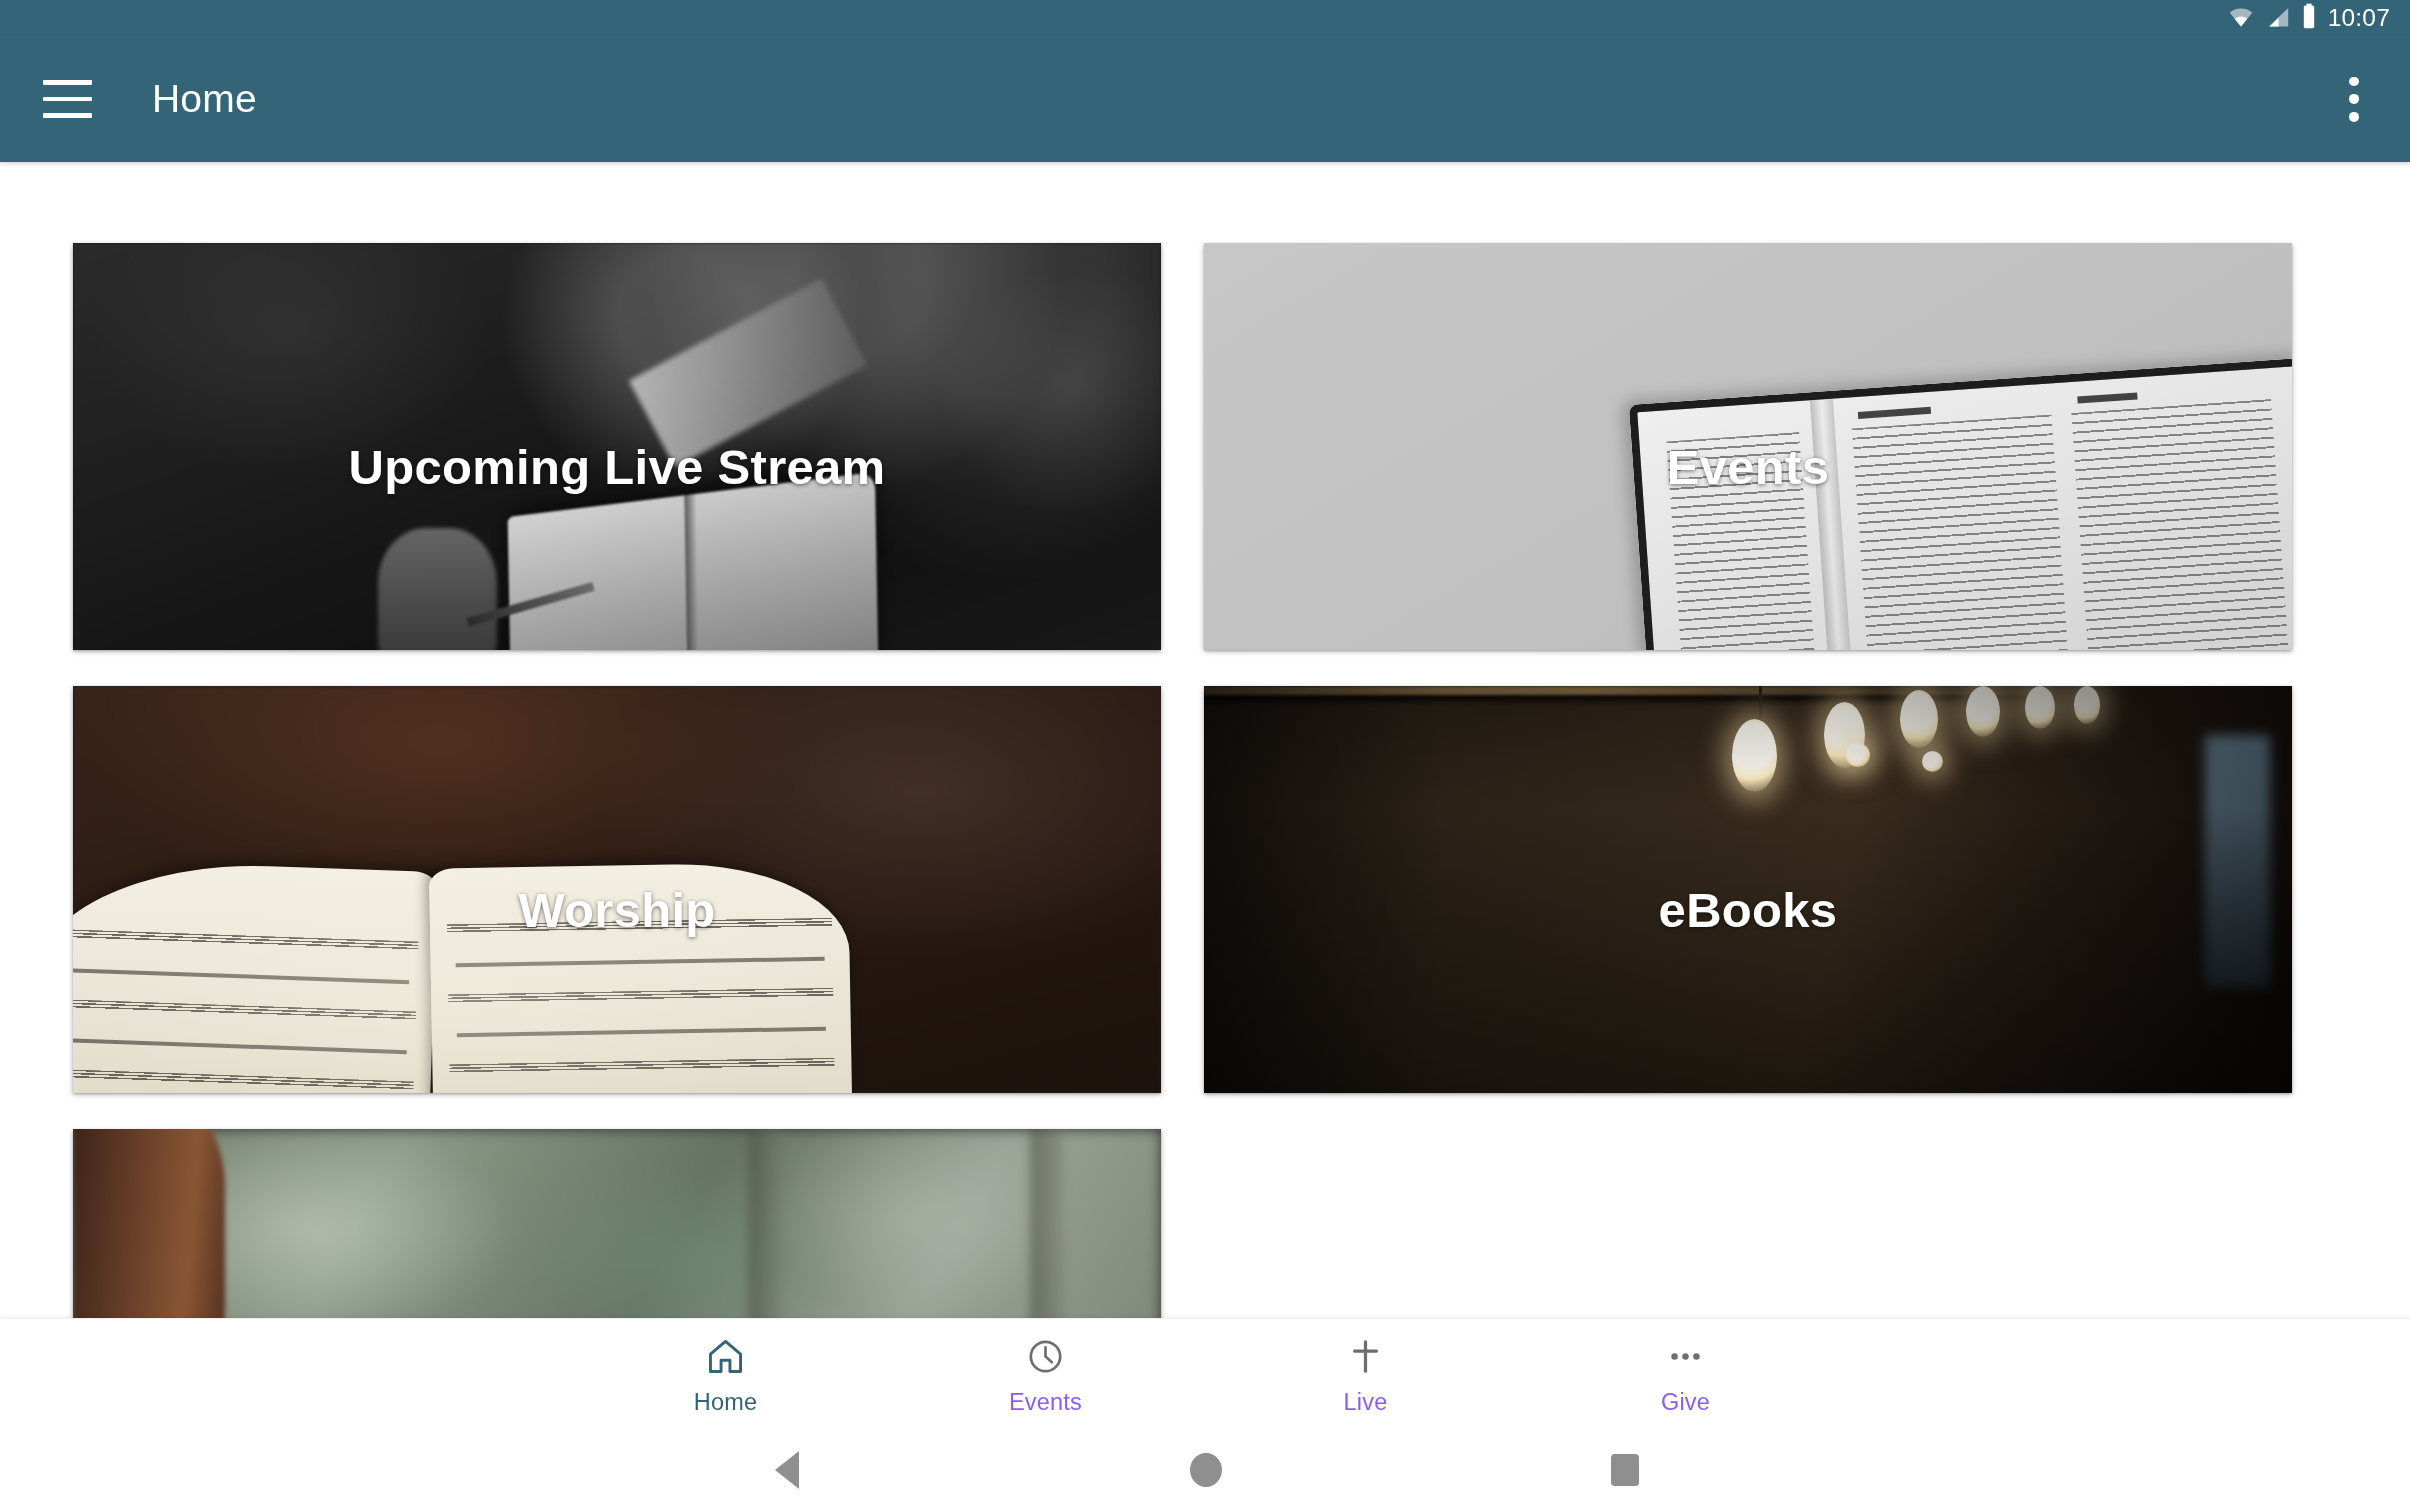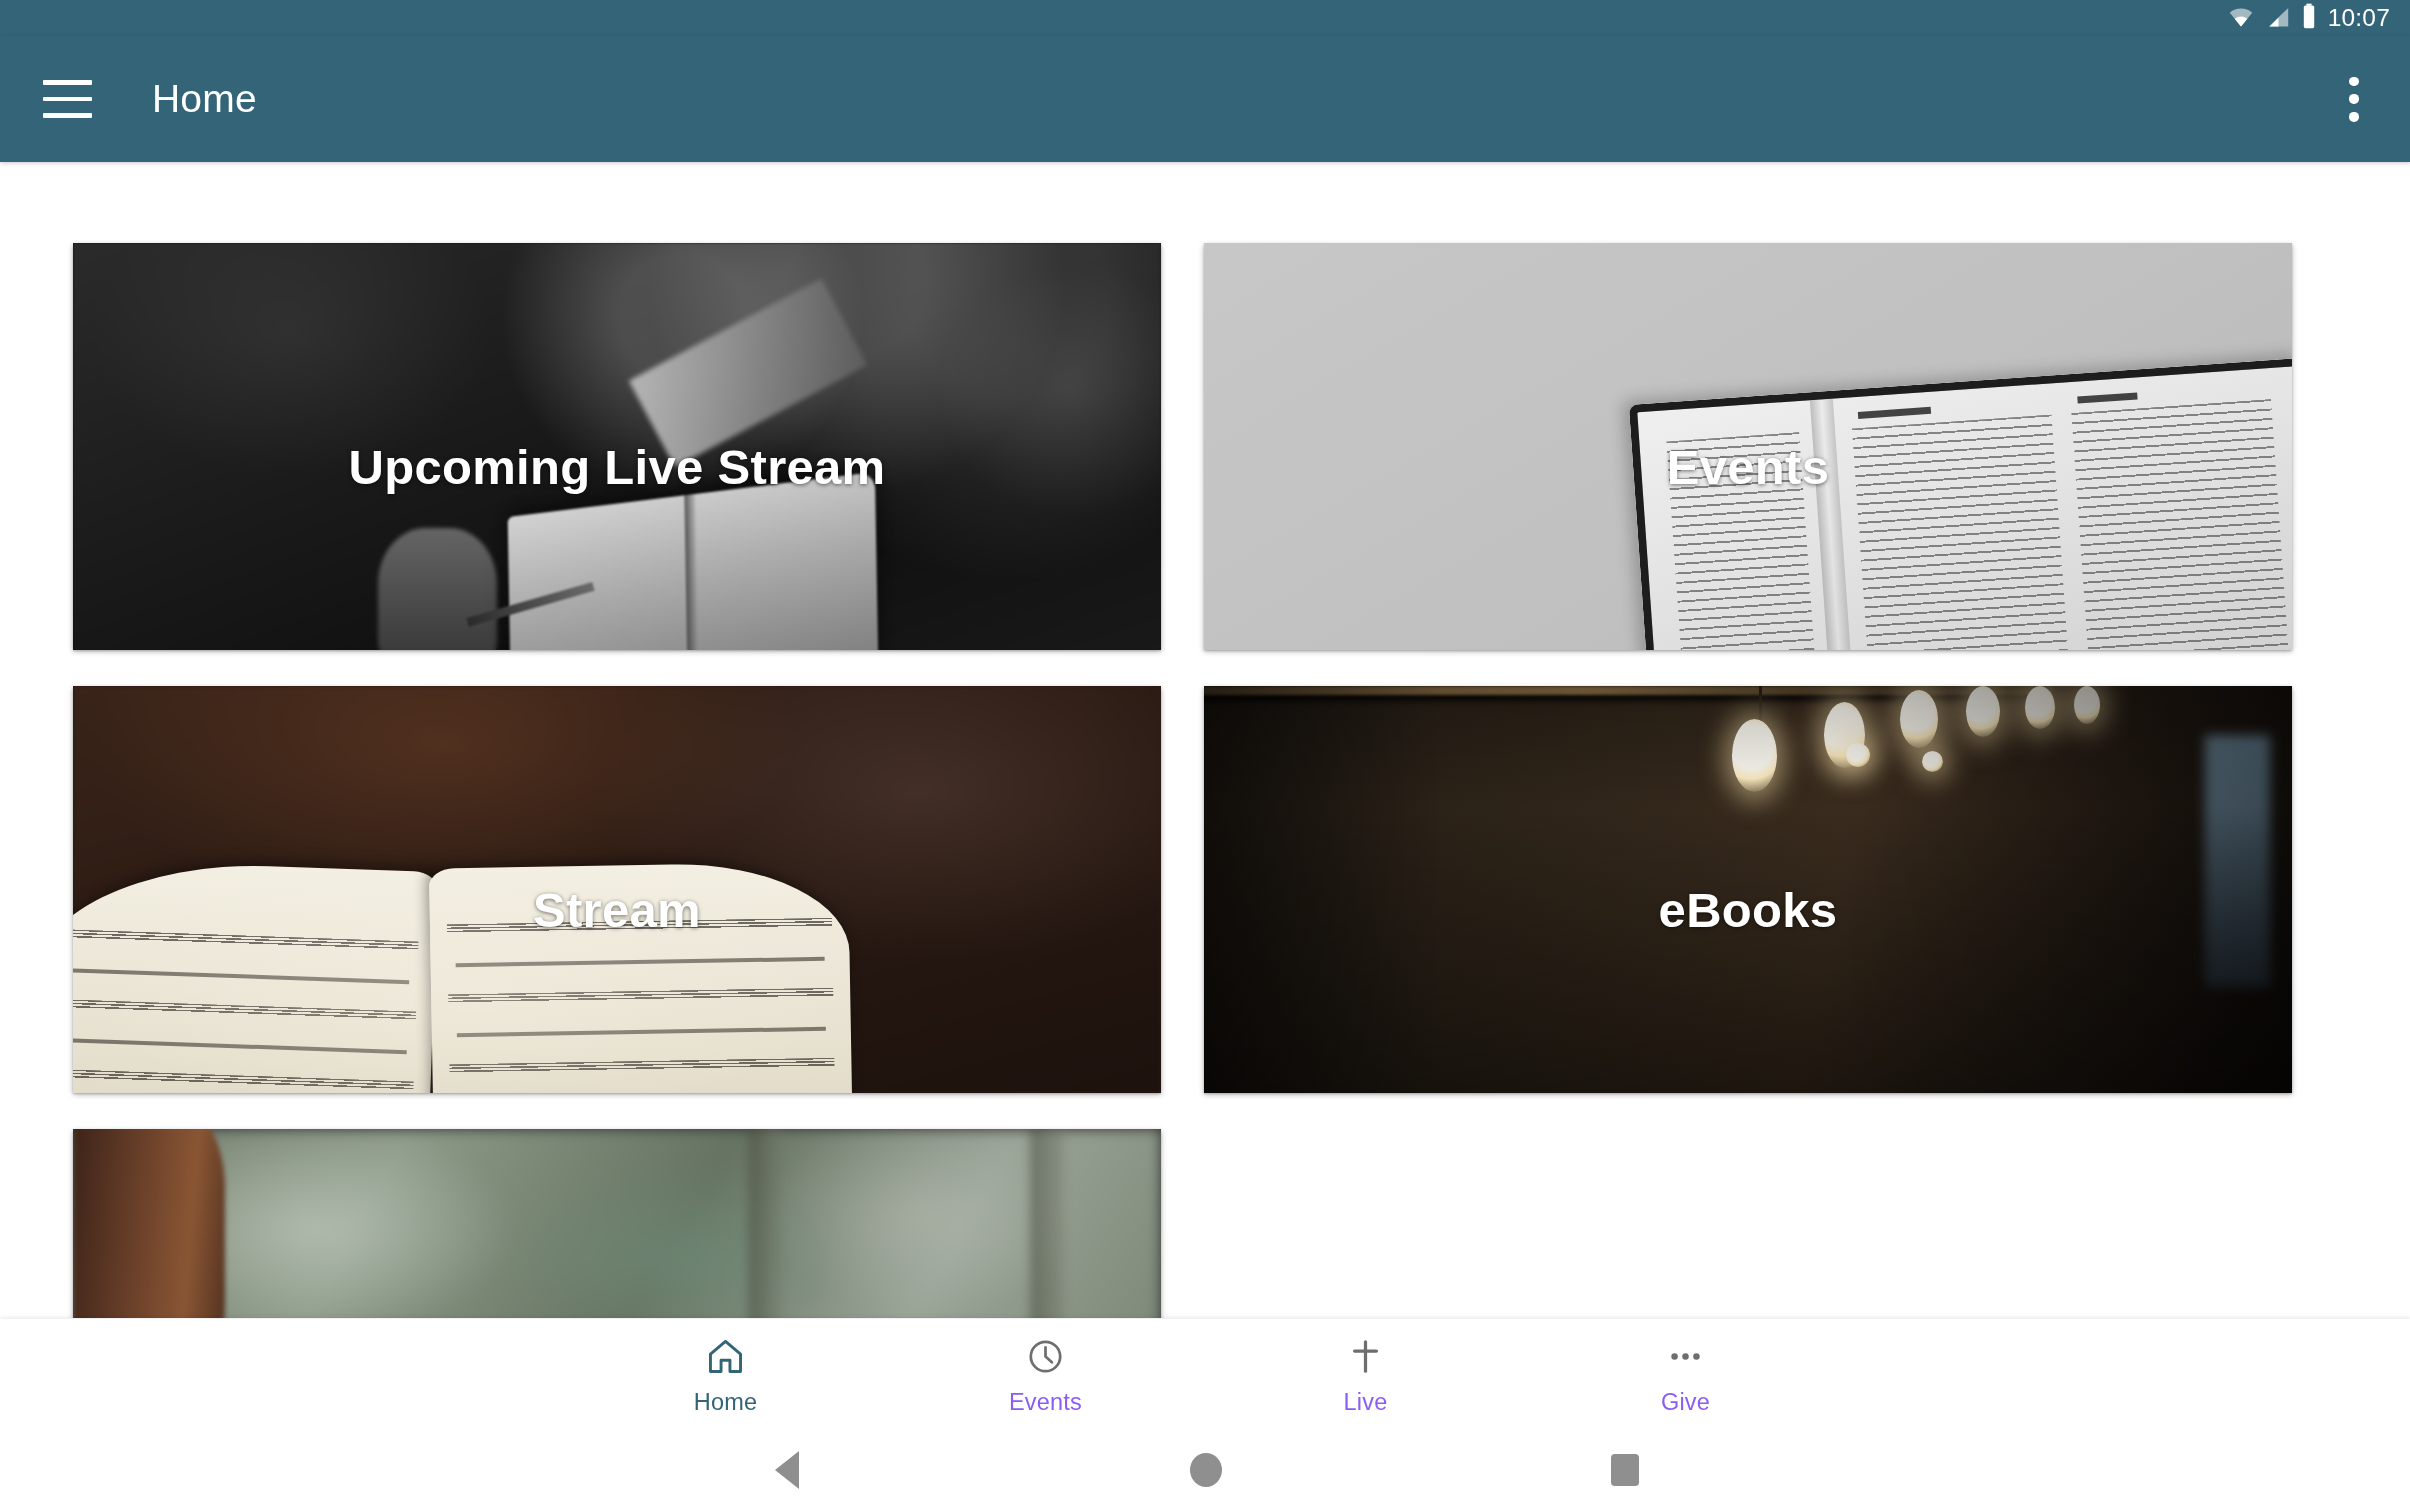--- a/index.html
+++ b/index.html
@@ -383,21 +383,21 @@
               <div class="staff" style="top:16%"></div>
               <div class="txt" style="top:27%"></div>
               <div class="staff" style="top:36%"></div>
               <div class="txt" style="top:47%"></div>
               <div class="staff" style="top:56%"></div>
 
             </div>
           </div>
           <div class="glow"></div>
         </div>
-        <div class="card-label">Stream</div>
+        <div class="card-label">Worship</div>
       </div>
 
       <div class="card">
         <div class="card-art art-ebooks">
           <div class="bg"></div>
           <div class="blur">
             <div class="books" style="top:2%;  width:80%; height:15%;"></div>
             <div class="shelf" style="top:17%; width:80%;"></div>
             <div class="books" style="top:19%; width:76%; height:17%;"></div>
             <div class="shelf" style="top:36%; width:76%;"></div>

